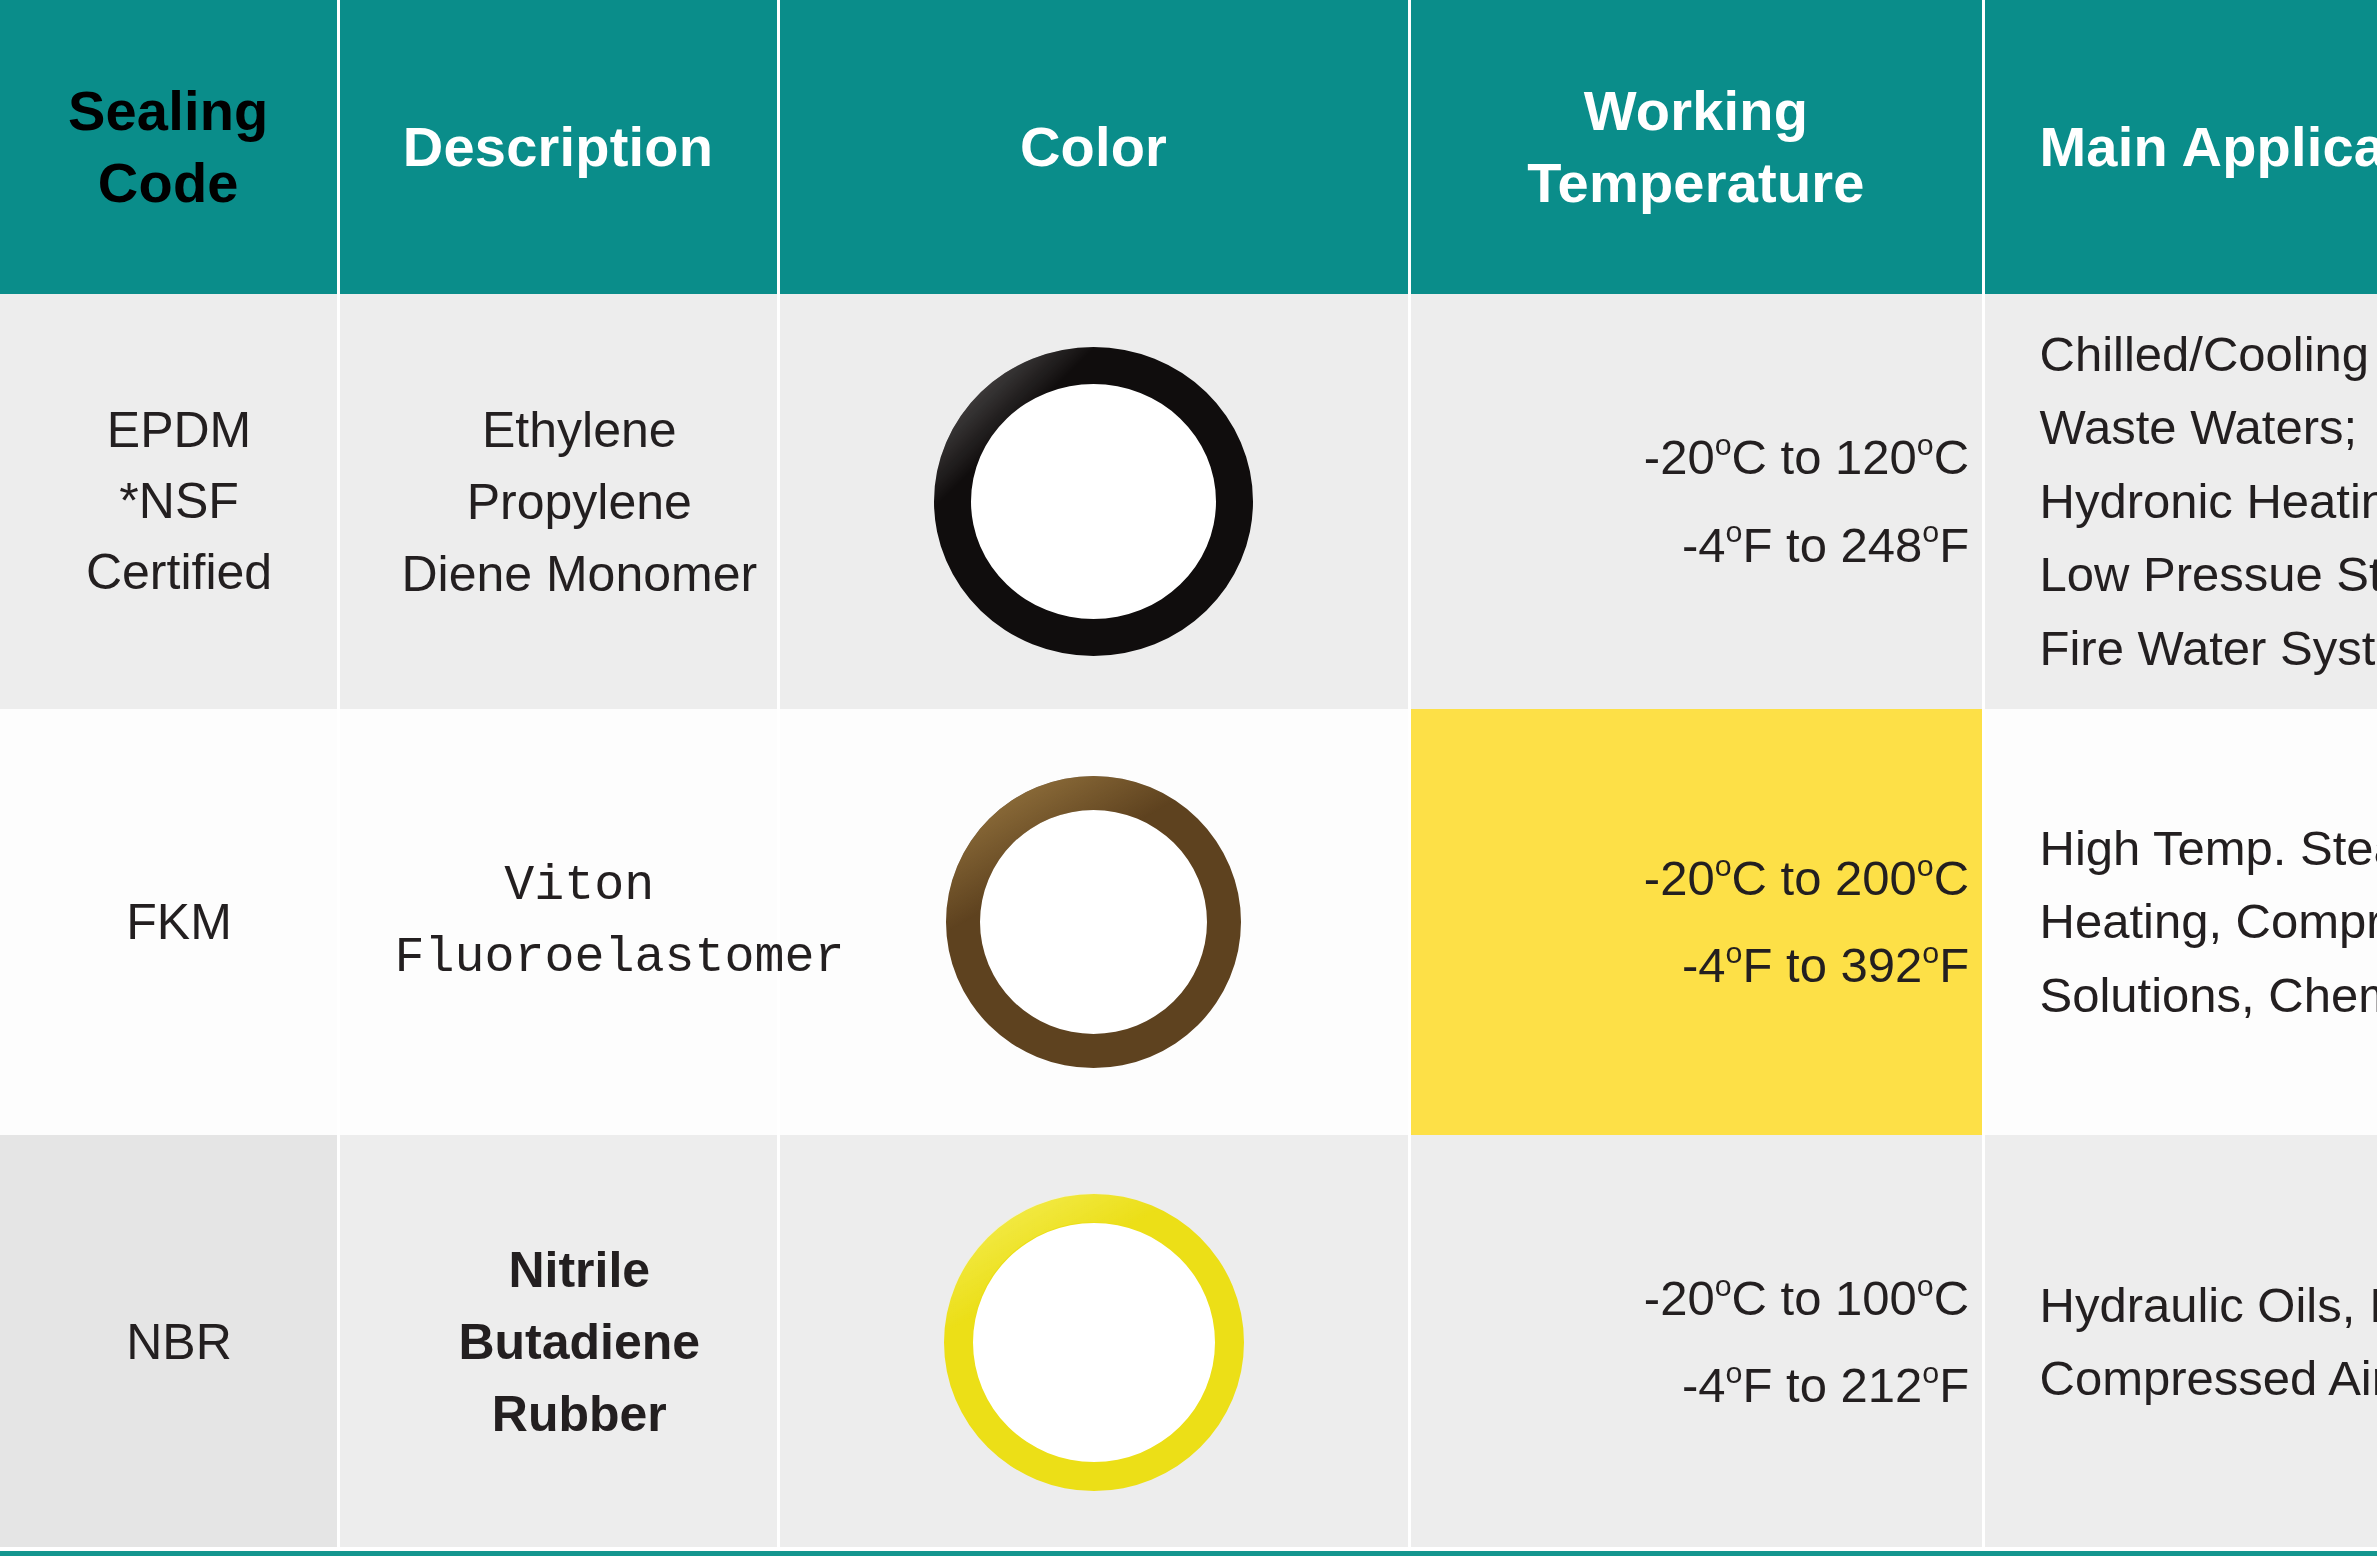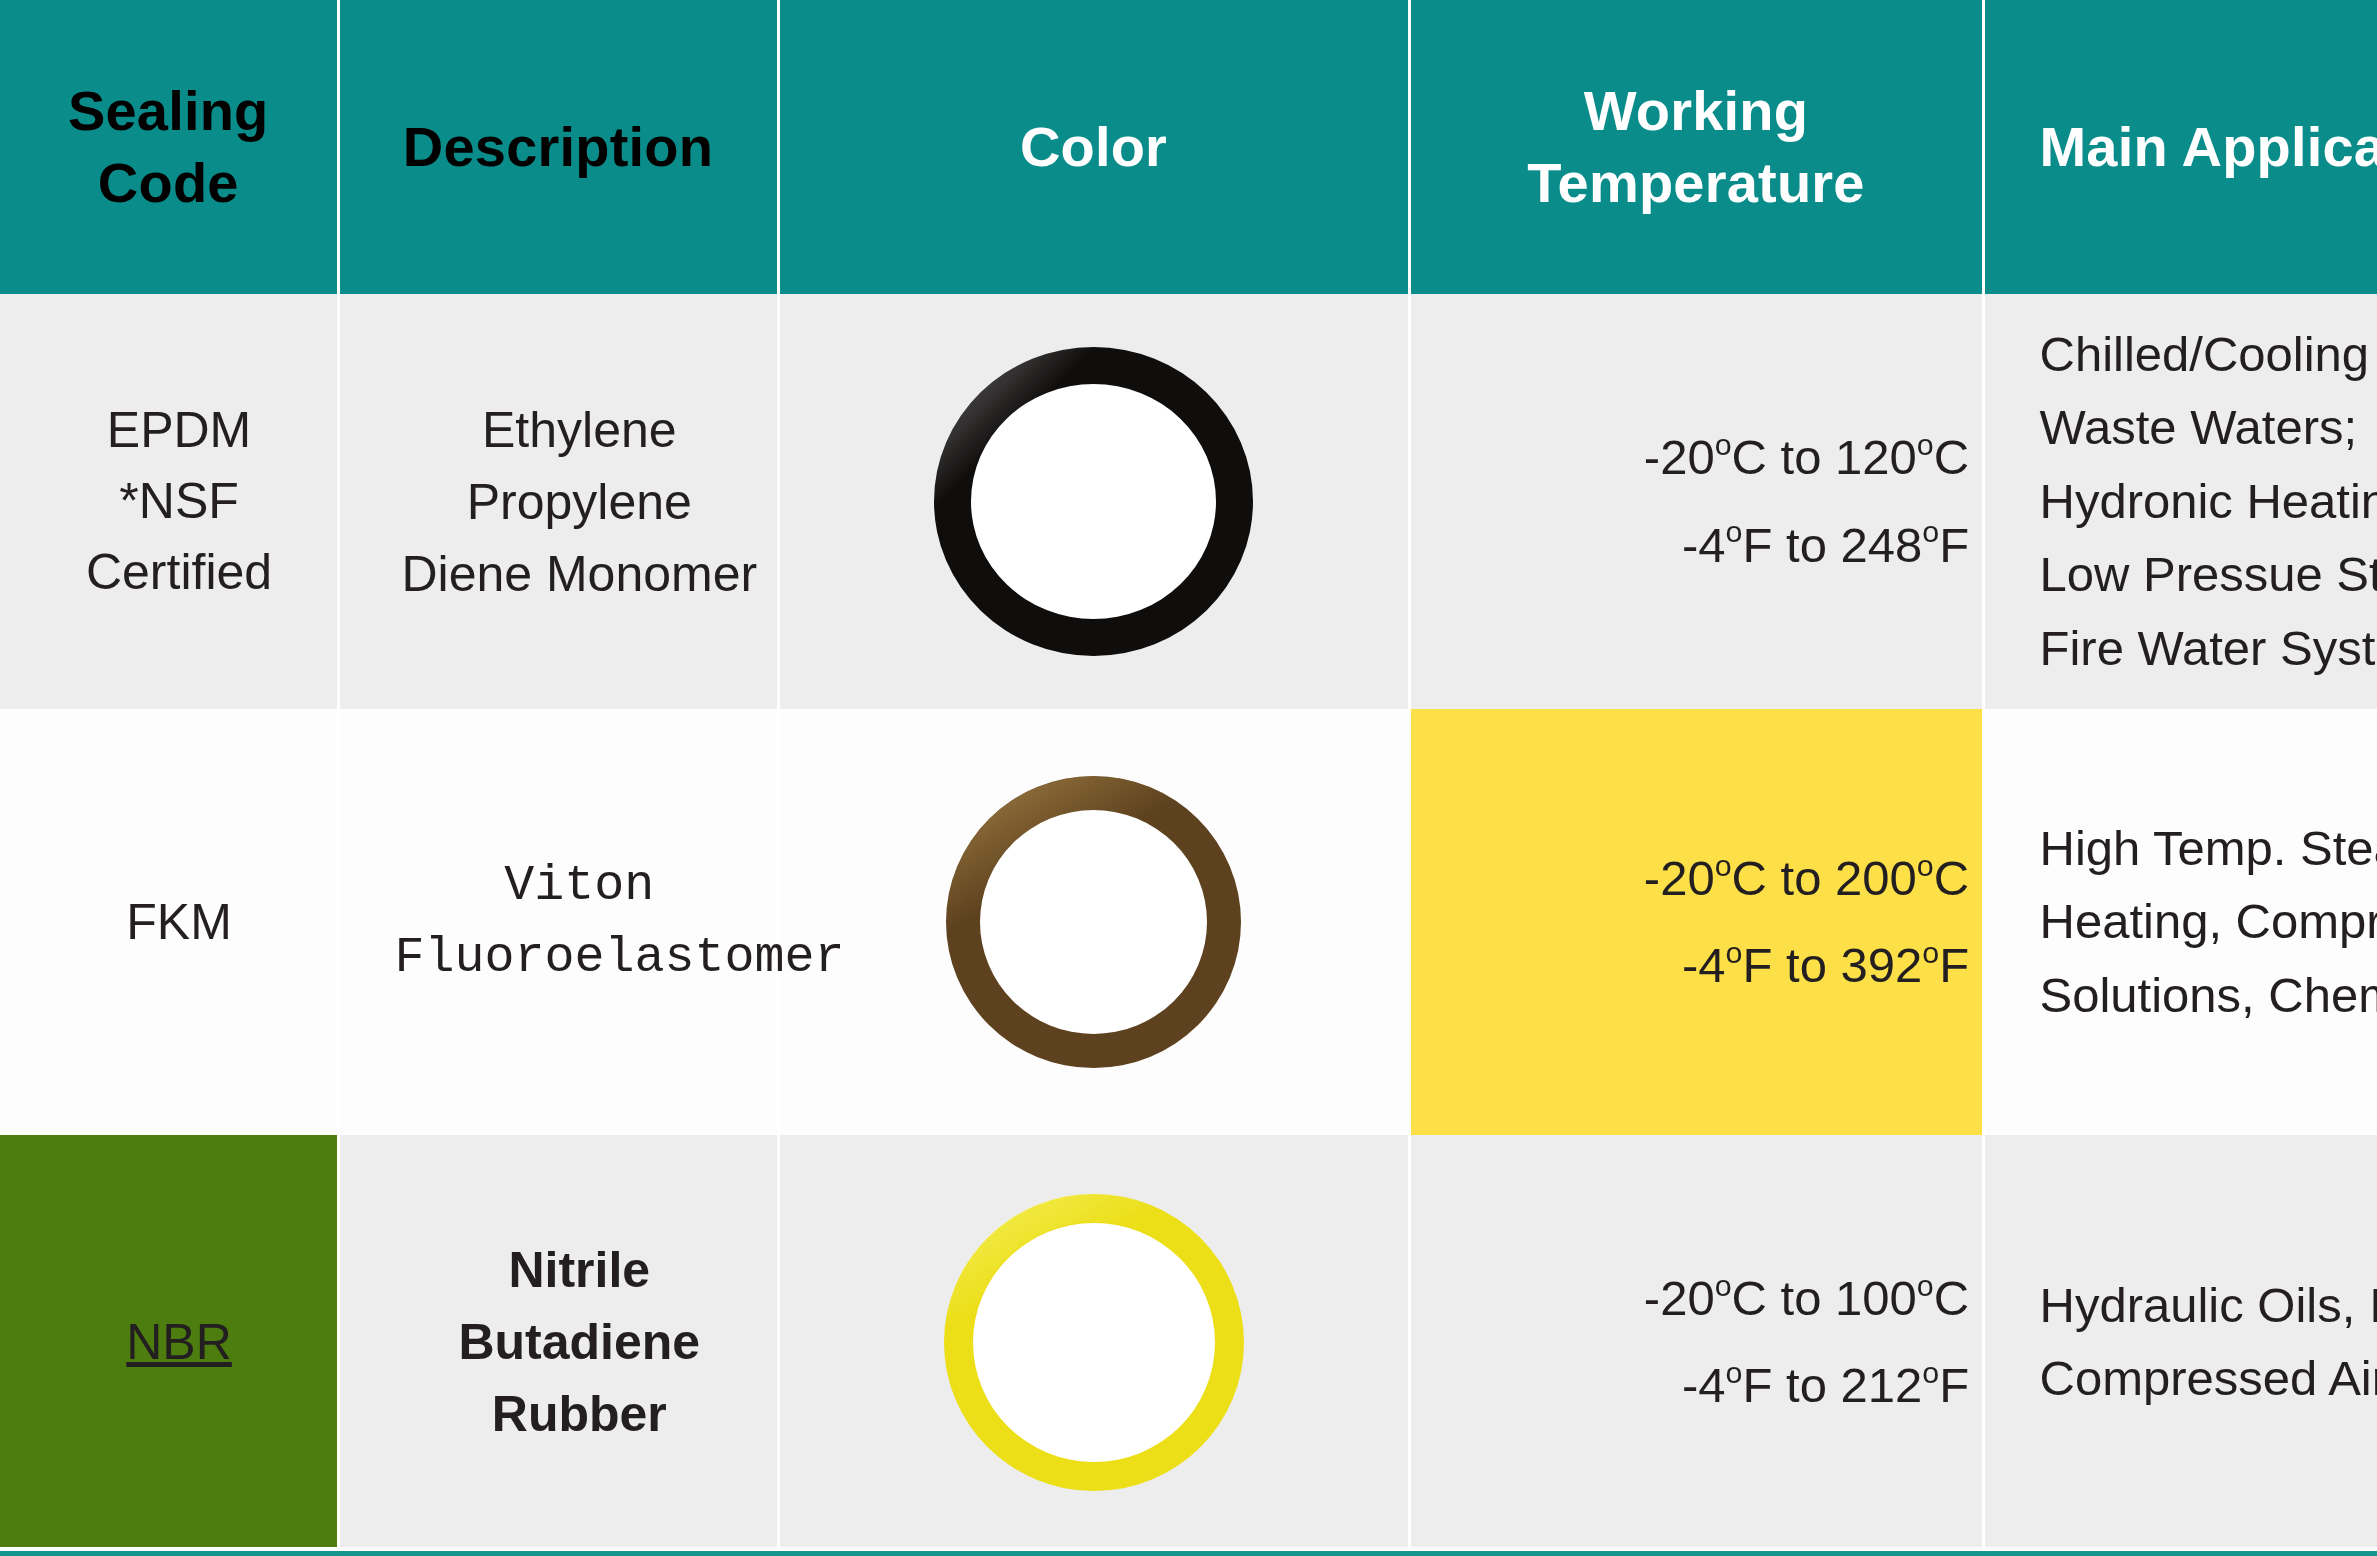--- a/index.html
+++ b/index.html
@@ -151,21 +151,21 @@
         <col class="c3">
         <col class="c4">
     </colgroup>
 
     <thead>
       <tr>
         <th class="h-code" style="background: rgb(10, 141, 138); color: #000000;">
           <span class="ln">Sealing</span>
           <span class="ln">Code</span>
         </th>
-        <th class="h-desc" style="background: rgb(10, 141, 138); color: #000000;">
+        <th class="h-desc" style="background: rgb(10, 141, 138); color: #ffffff;">
           <span class="ln">Description</span>
         </th>
         <th class="h-color" style="background: rgb(10, 141, 138); color: rgb(255, 255, 255);">
           <span class="ln">Color</span>
         </th>
         <th class="h-temp" style="background: rgb(10, 141, 138); color: rgb(255, 255, 255);">
           <span class="ln">Working</span>
           <span class="ln">Temperature</span>
         </th>
         <th class="h-medium" style="background: rgb(10, 141, 138); color: rgb(255, 255, 255);">
@@ -222,21 +222,21 @@
           <span class="ln"><span>-4</span><span class="deg">o</span><span>F to 392</span><span class="deg">o</span><span>F</span></span>
         </td>
         <td class="med" style="background: rgb(253, 253, 253);">
           <span class="ln">High Temp. Steam &amp; Gas, Solar,</span>
           <span class="ln">Heating, Compressed Air, Acid</span>
           <span class="ln">Solutions, Chemicals, Inert Gases.</span>
         </td>
       </tr>
 
       <tr class="shade r3">
-        <td class="code" style="background: #4d7c0f; text-decoration: underline;">
+        <td class="code" style="background: #e5e5e5;">
           <span class="ln">NBR</span>
         </td>
         <td class="desc" style="background: rgb(237, 237, 237); font-weight: bold;">
           <span class="ln">Nitrile Butadiene</span>
           <span class="ln">Rubber</span>
         </td>
         <td class="colorcell" style="background: rgb(237, 237, 237);">
           <div class="oring-wrap">
             <div class="oring yellow" style="border-color: rgb(236, 223, 23);"></div>
           </div>

